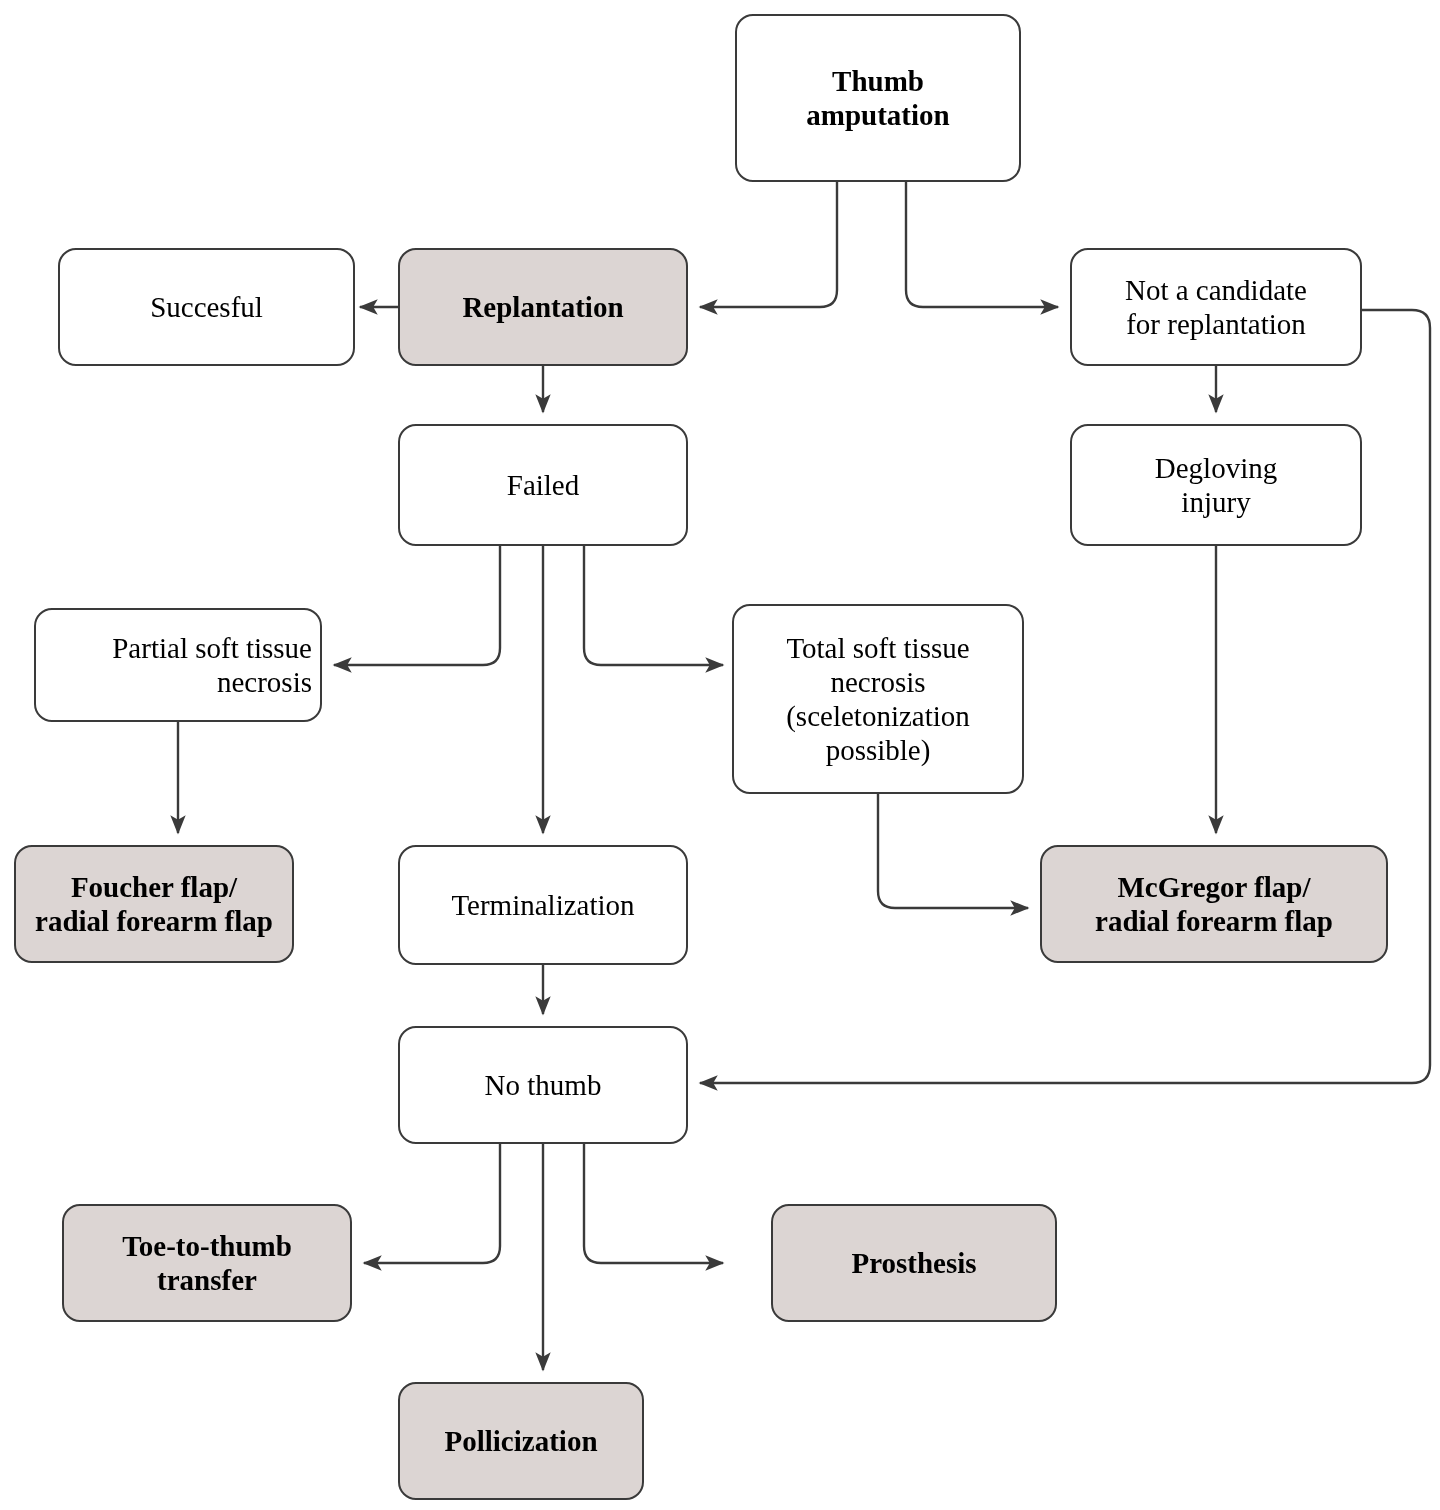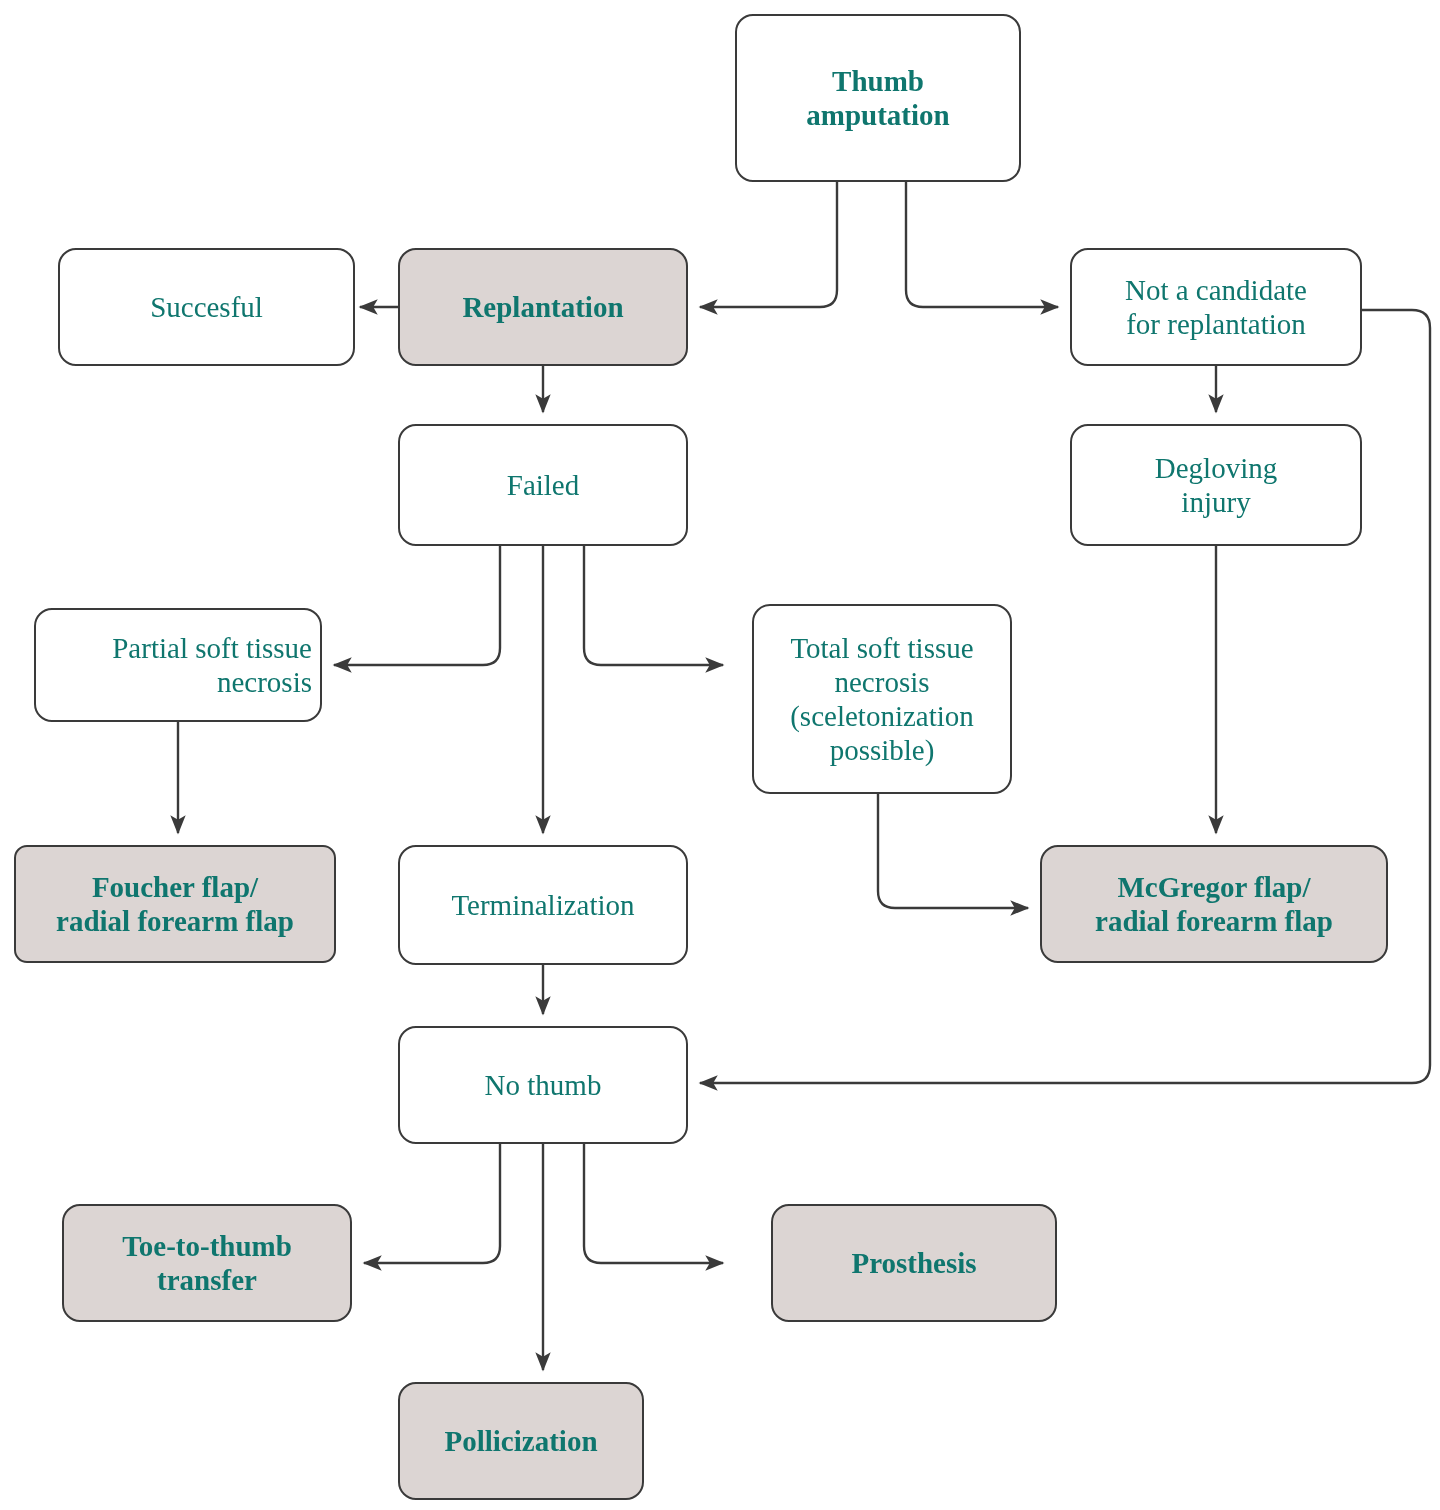--- a/index.html
+++ b/index.html
@@ -31,21 +31,21 @@
     position: absolute;
     box-sizing: border-box;
     border: 2px solid #3a3a3a;
     border-radius: 18px;
     background: #ffffff;
     display: flex;
     align-items: center;
     justify-content: center;
     text-align: center;
     line-height: 1.18;
-    color: #0f766e;
+    color: #000000;
     font-size: 29px;
     padding: 4px 8px;
     z-index: 2;
   }
   .node-box.shaded {
     background: #dcd5d3;
   }
   .node-box.bold {
     font-weight: bold;
   }
@@ -105,27 +105,27 @@
         <span class="node-label">Failed</span>
       </div>
       <div class="node-box" style="left: 1070px; top: 424px; width: 292px; height: 122px;">
         <span class="node-label">Degloving
 injury</span>
       </div>
       <div class="node-box" style="left: 34px; top: 608px; width: 288px; height: 114px; text-align: right;">
         <span class="node-label">Partial soft tissue
 necrosis</span>
       </div>
-      <div class="node-box" style="left: 752px; top: 604px; width: 260px; height: 190px;">
+      <div class="node-box" style="left: 732px; top: 604px; width: 292px; height: 190px;">
         <span class="node-label">Total soft tissue
 necrosis
 (sceletonization
 possible)</span>
       </div>
-      <div class="node-box shaded bold" style="left: 14px; top: 845px; width: 322px; height: 118px; border-radius: 13px;">
+      <div class="node-box shaded bold" style="left: 14px; top: 845px; width: 280px; height: 118px;">
         <span class="node-label">Foucher flap/
 radial forearm flap</span>
       </div>
       <div class="node-box" style="left: 398px; top: 845px; width: 290px; height: 120px;">
         <span class="node-label">Terminalization</span>
       </div>
       <div class="node-box shaded bold" style="left: 1040px; top: 845px; width: 348px; height: 118px;">
         <span class="node-label">McGregor flap/
 radial forearm flap</span>
       </div>

